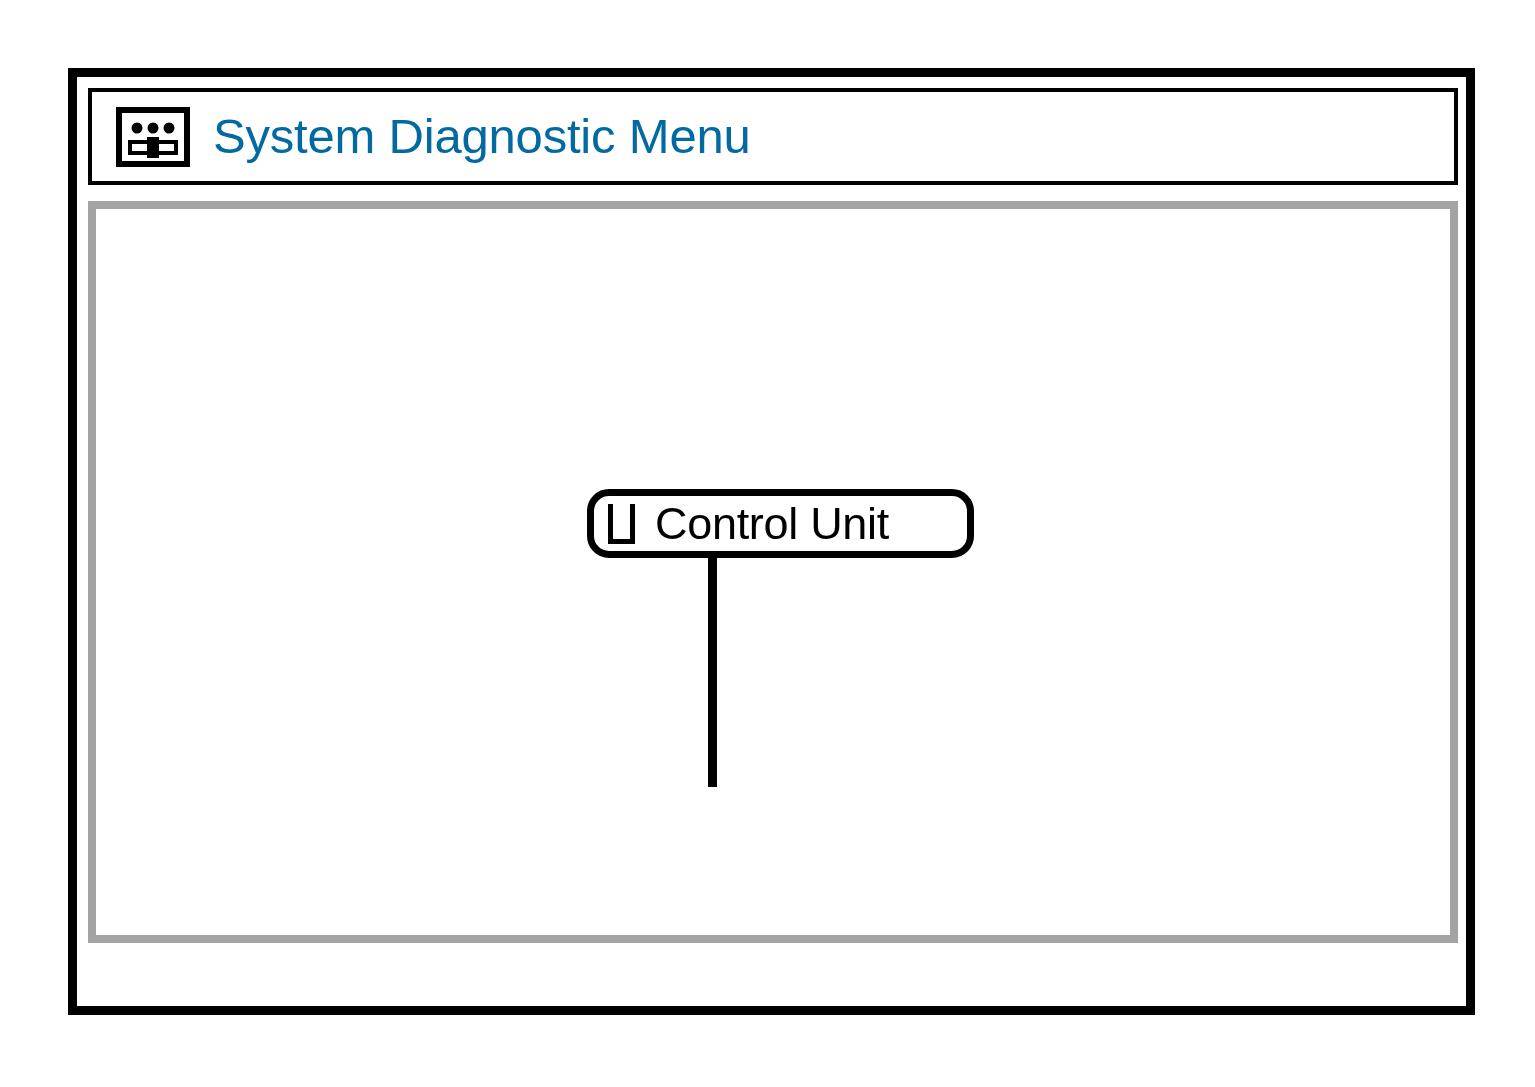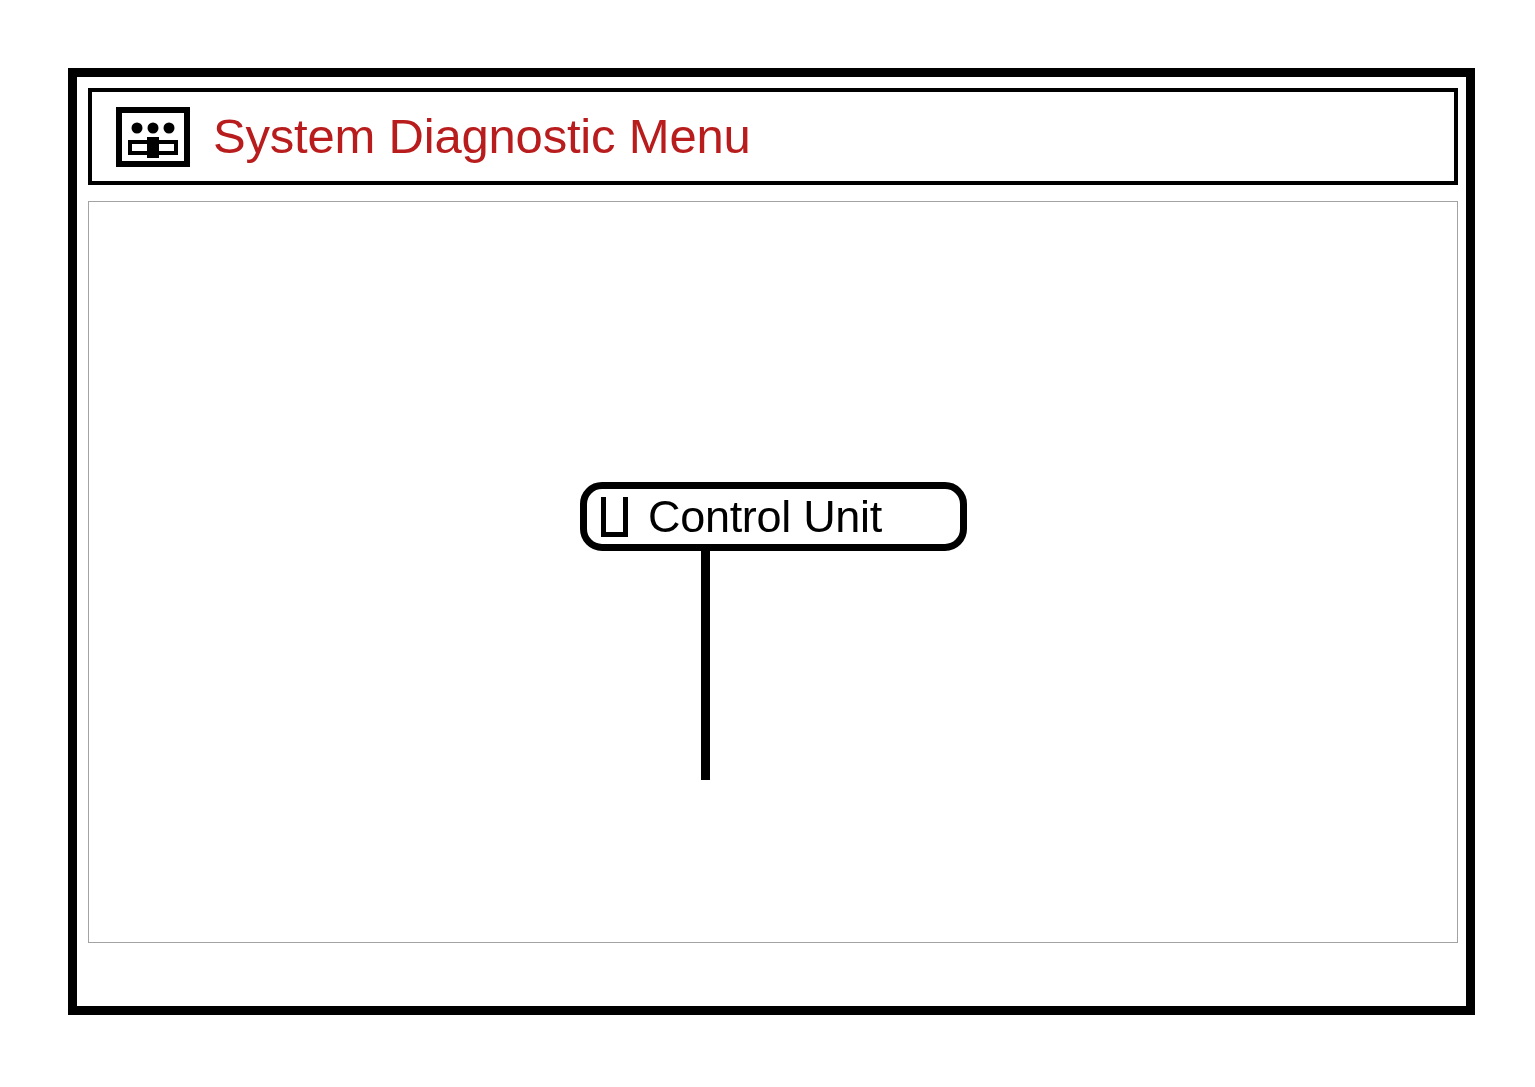--- a/index.html
+++ b/index.html
@@ -50,31 +50,31 @@
     display: block;
   }
 
   #title-text {
     margin-left: 23px;
     font-size: 49px;
     line-height: 1;
     font-weight: 400;
     letter-spacing: -0.2px;
     white-space: nowrap;
-    color: #b91c1c;
+    color: #0369a1;
   }
 
   
   #content-panel {
     position: absolute;
     left: 11px;
     top: 124px;
     width: 1370px;
     height: 742px;
-    border: 1px solid #a3a3a3;
+    border: 8px solid #a3a3a3;
     background: #ffffff;
     box-sizing: border-box;
     overflow: hidden;
   }
 
   
   #diagram {
     position: absolute;
     left: 0;
     top: 0;

